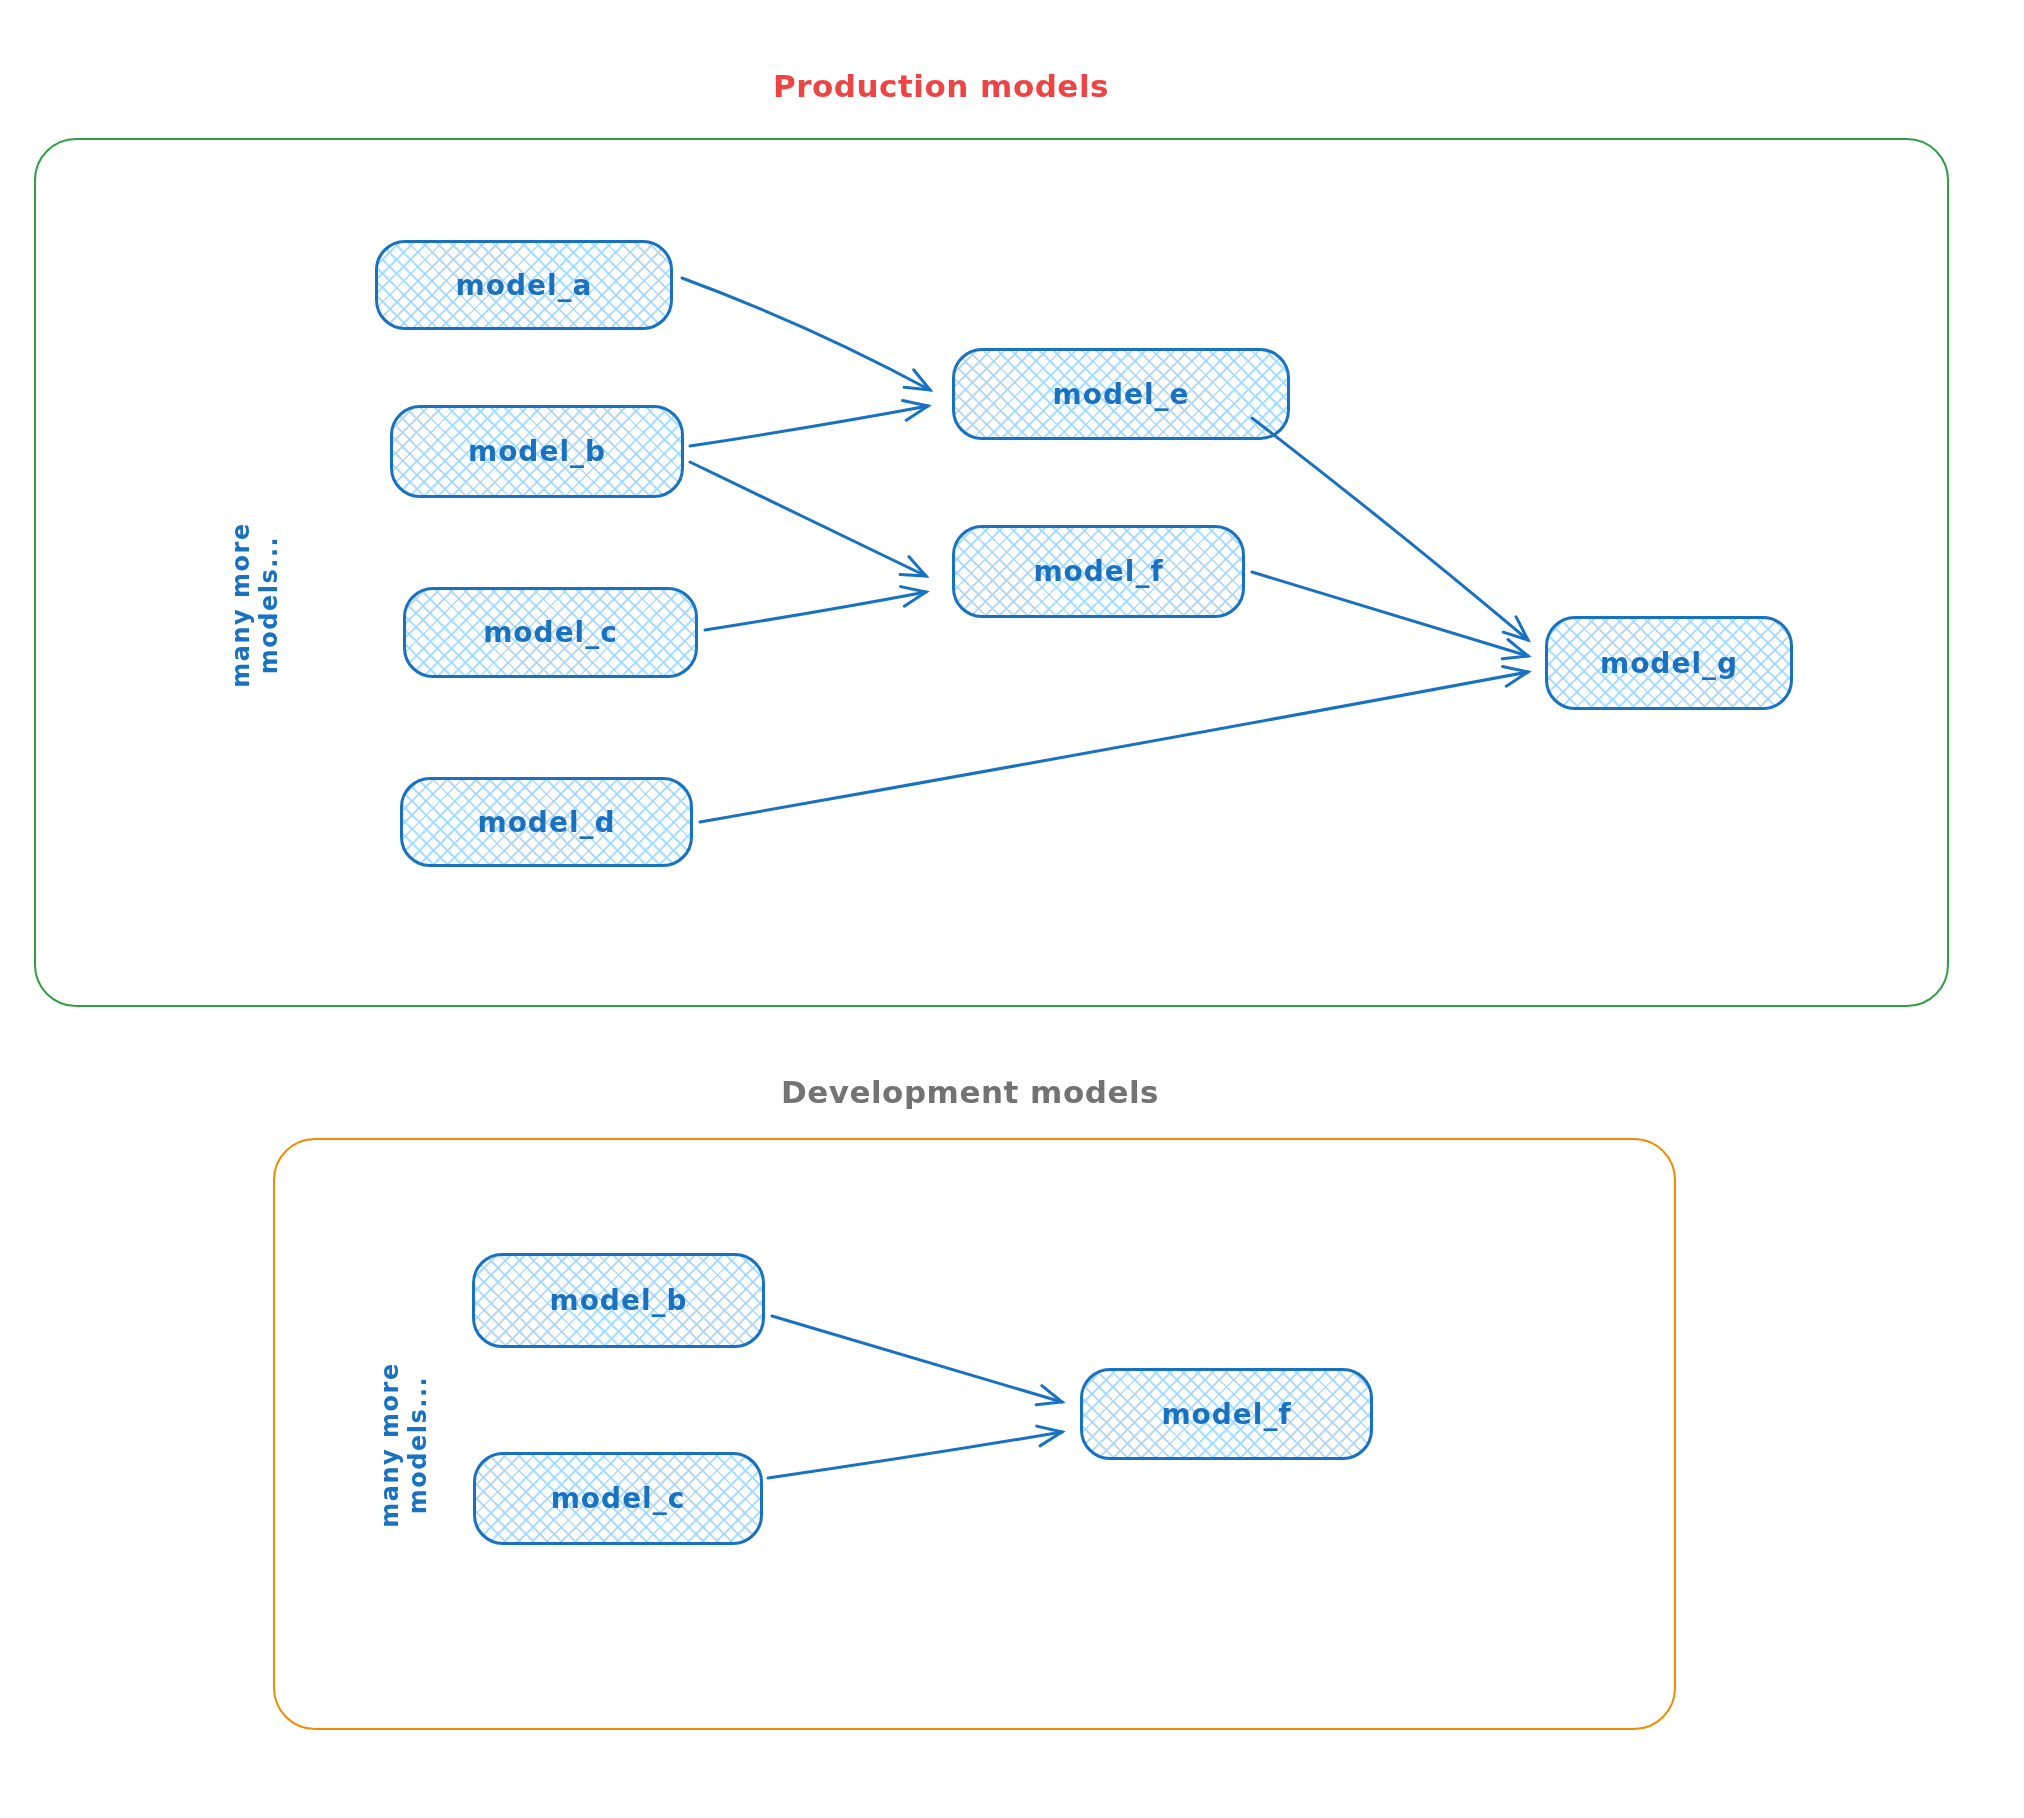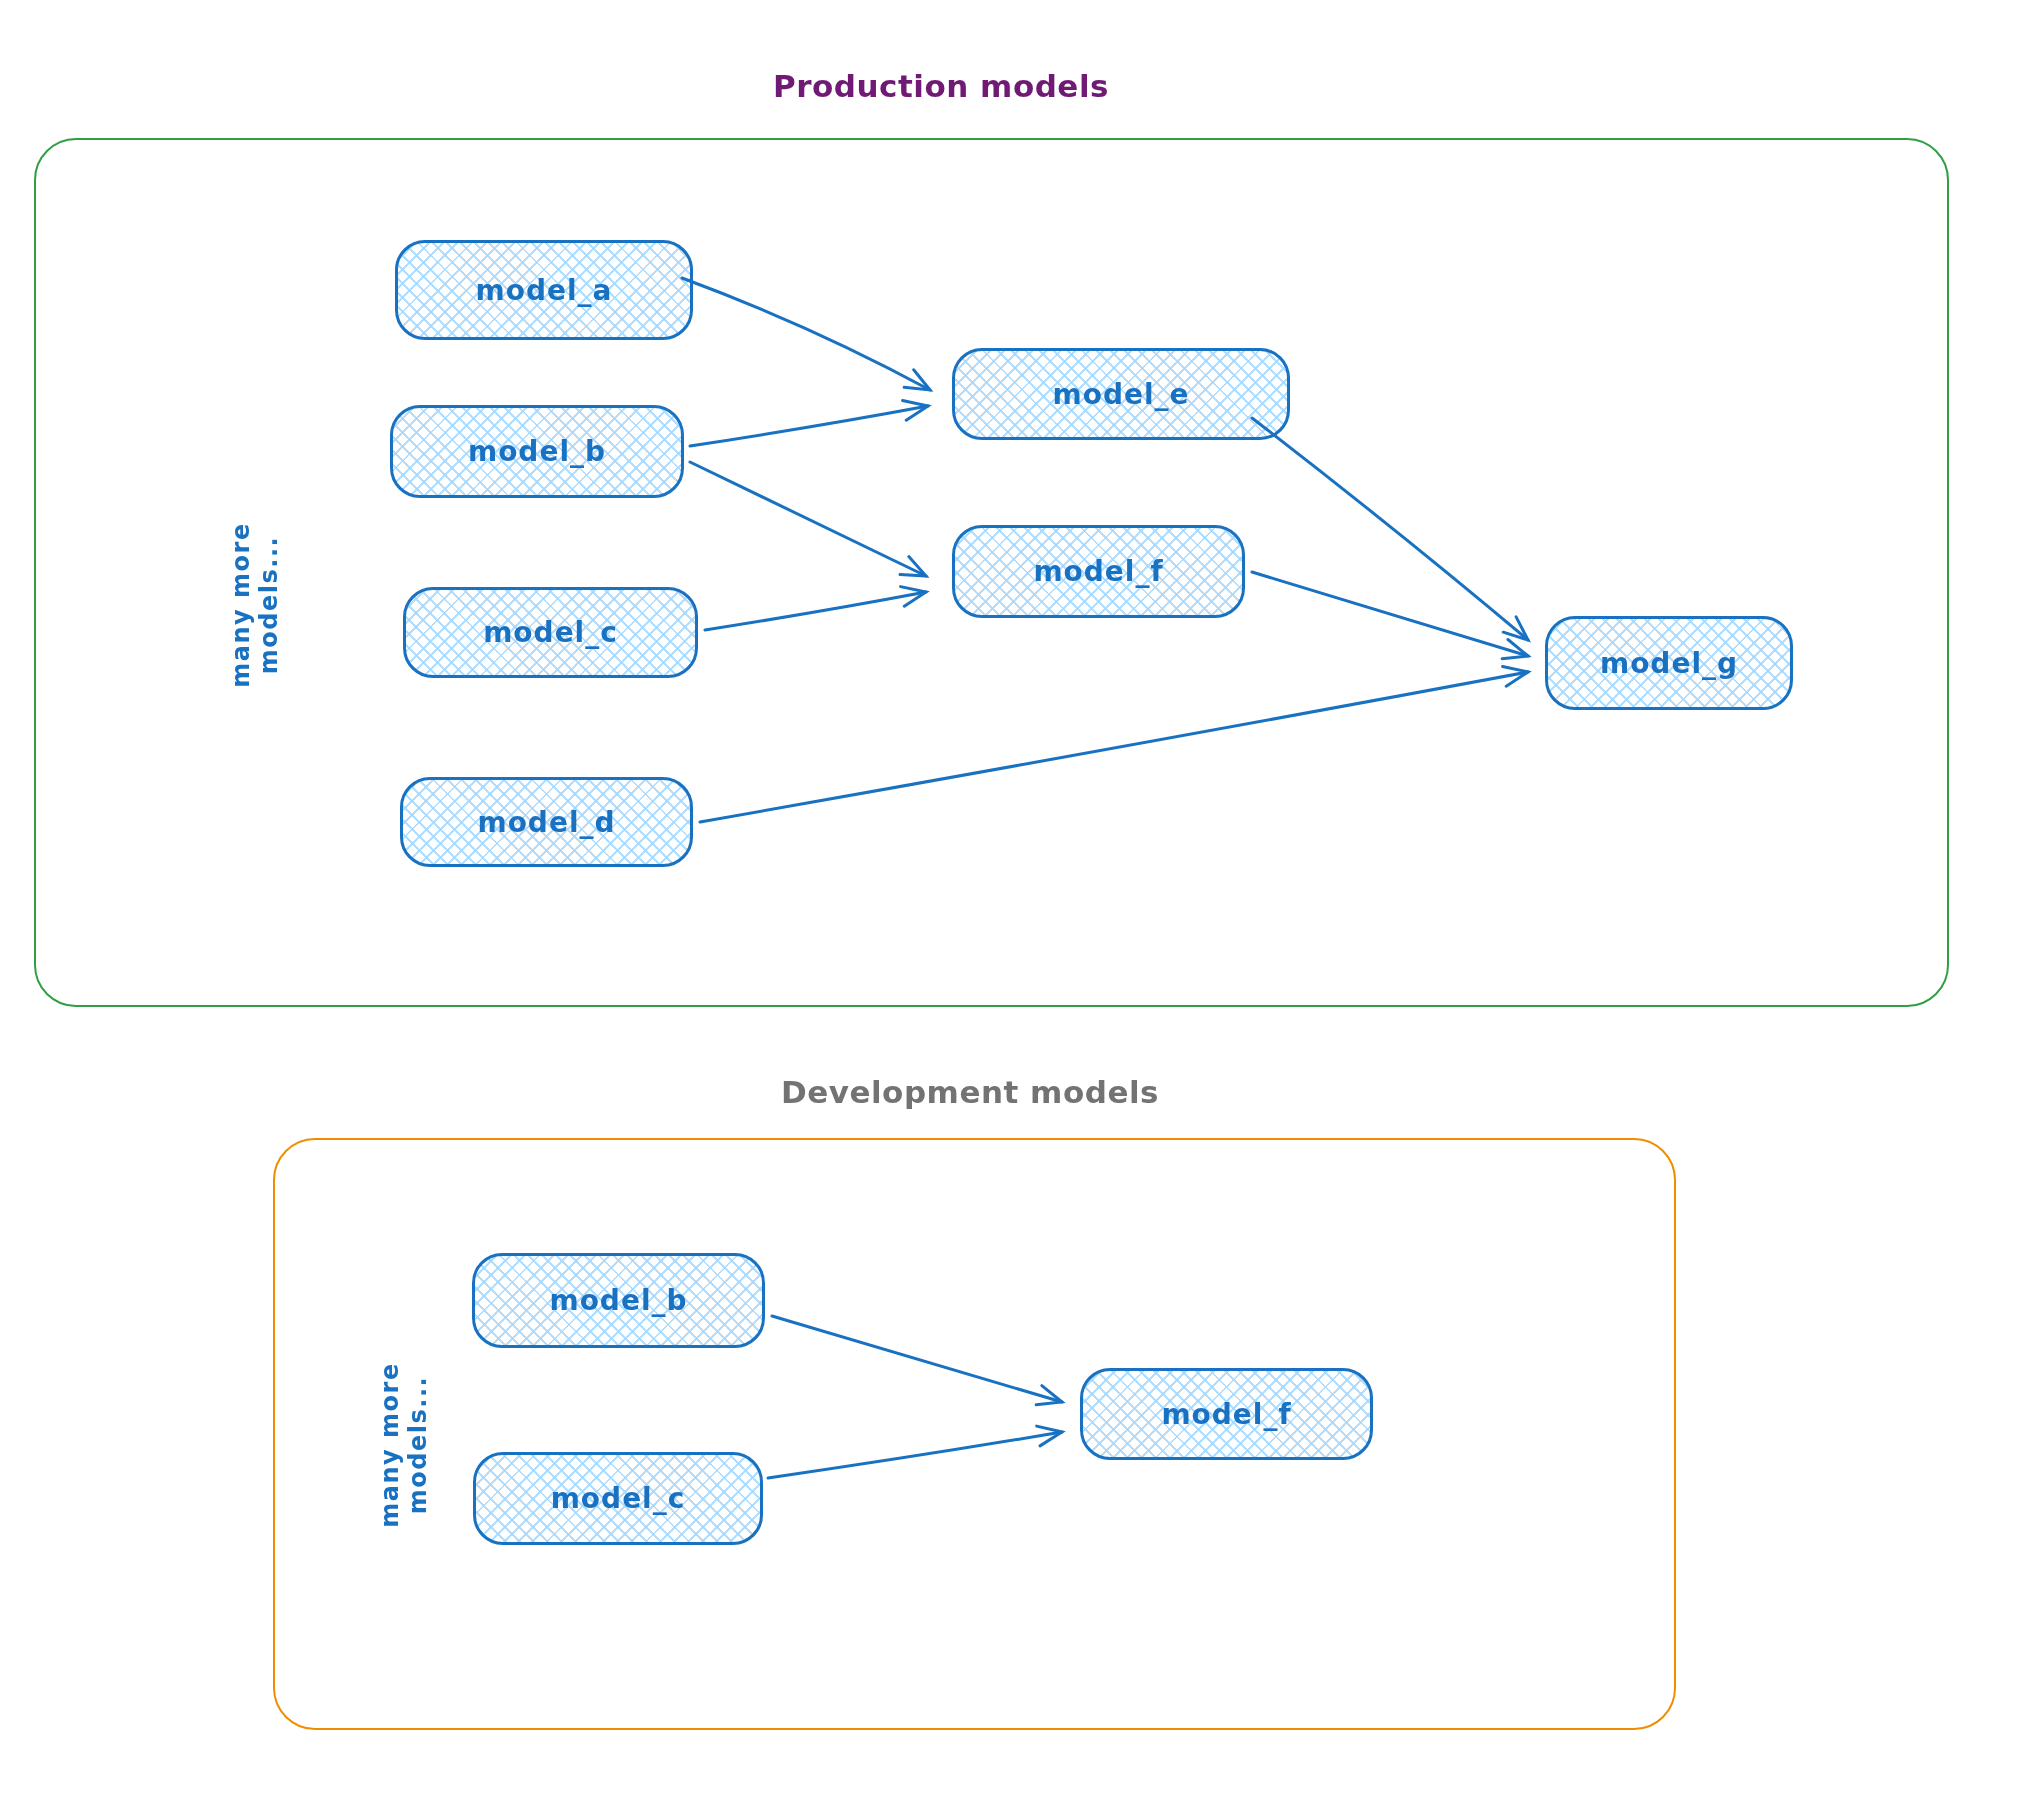--- a/index.html
+++ b/index.html
@@ -13,21 +13,21 @@
   .stage { position: absolute; inset: 0; width: 2024px; height: 1818px; }
 
   .section-title {
     position: absolute;
     width: 500px;
     text-align: center;
     font-size: 31px;
     font-weight: 600;
     letter-spacing: 0.5px;
   }
-  .title-production { left: 691px; top: 68px; color: #701a75; }
+  .title-production { left: 691px; top: 68px; color: #ef4444; }
   .title-development { left: 720px; top: 1074px; color: #737373; }
 
   .container-frame {
     position: absolute;
     border-radius: 42px;
     background: transparent;
   }
   .frame-production {
     left: 34px; top: 138px; width: 1915px; height: 869px;
     border: 2.5px solid #2f9e44;
@@ -77,21 +77,21 @@
 <body>
 
 <div class="stage">
 
   <div class="section-title title-production">Production models</div>
 
   <div class="container-frame frame-production"></div>
 
   <div class="side-label side-production">many more models...</div>
 
-  <div class="node" style="left:395px;top:240px;width:298px;height:100px">
+  <div class="node" style="left:375px;top:240px;width:298px;height:90px">
     <span class="node-label">model_a</span>
   </div>
 
   <div class="node" style="left:390px;top:405px;width:294px;height:93px">
     <span class="node-label">model_b</span>
   </div>
 
   <div class="node" style="left:403px;top:587px;width:295px;height:91px">
     <span class="node-label">model_c</span>
   </div>

